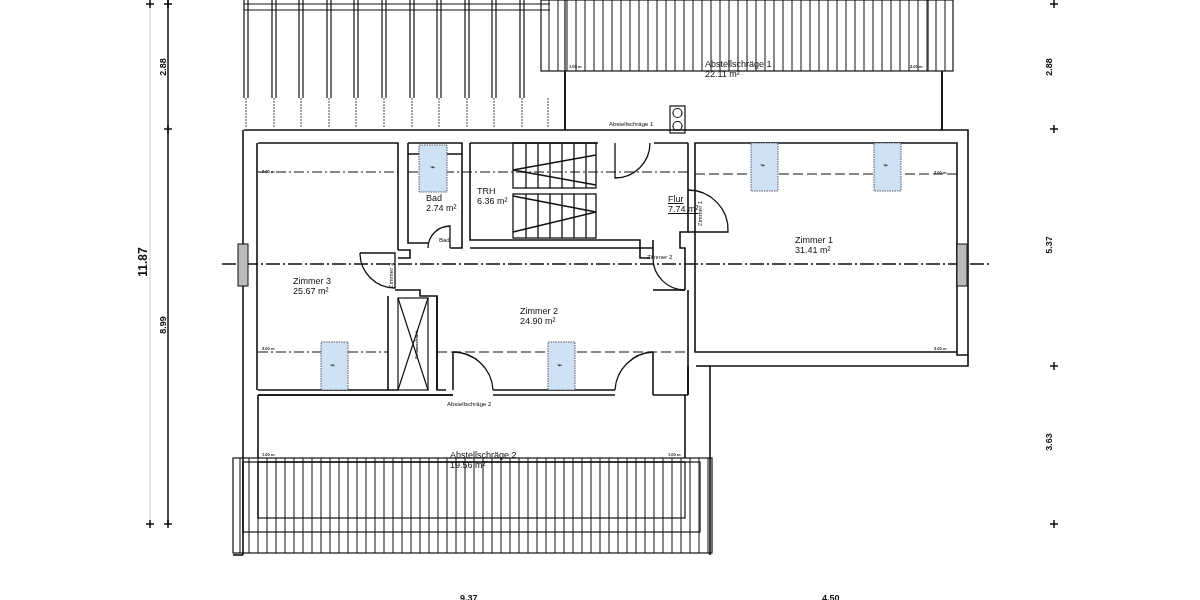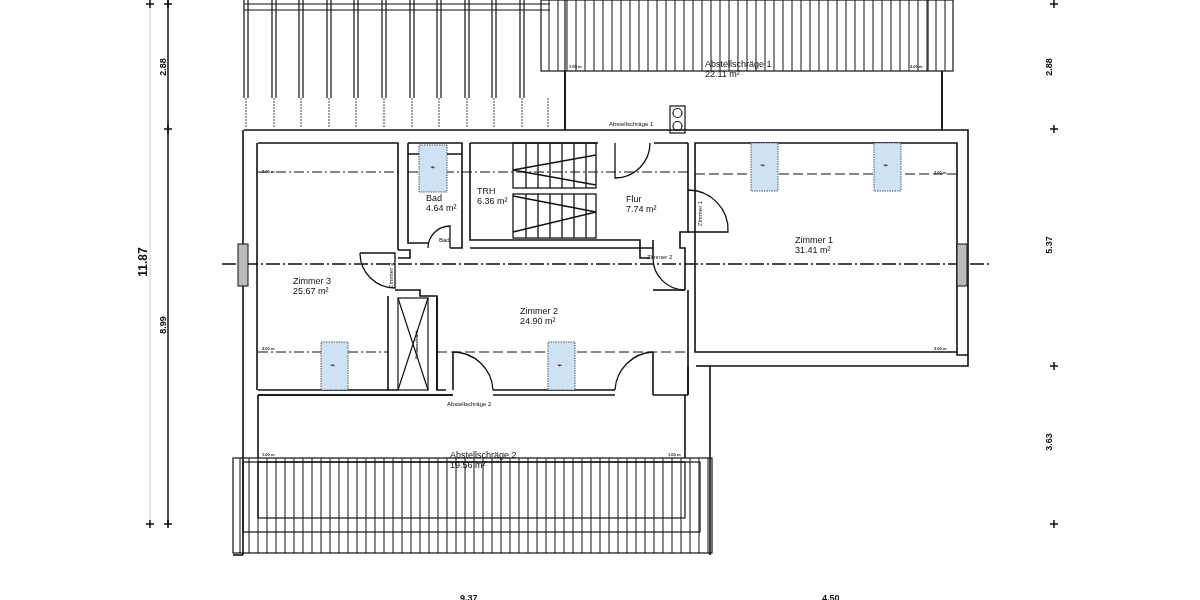--- a/index.html
+++ b/index.html
@@ -286,28 +286,28 @@
   </g>
 </svg>
 
 <div class="lbl" style="left:705px;top:59px;">
   <div>Abstellschräge 1</div>
   <div>22.11 m²</div>
 </div>
 <div class="lbl small" style="left:609px;top:121px;">Abstellschräge 1</div>
 <div class="lbl" style="left:426px;top:193px;">
   <div>Bad</div>
-  <div>4.64 m²</div>
+  <div>2.74 m²</div>
 </div>
 <div class="lbl small" style="left:439px;top:237px;">Bad</div>
 <div class="lbl" style="left:477px;top:186px;">
   <div>TRH</div>
   <div>6.36 m²</div>
 </div>
-<div class="lbl" style="left:626px;top:194px;">
+<div class="lbl" style="left:668px;top:194px;text-decoration:underline;">
   <div>Flur</div>
   <div>7.74 m²</div>
 </div>
 <div class="lbl" style="left:795px;top:235px;">
   <div>Zimmer 1</div>
   <div>31.41 m²</div>
 </div>
 <div class="lbl small vert" style="left:688px;top:210px;">Zimmer 1</div>
 <div class="lbl" style="left:520px;top:306px;">
   <div>Zimmer 2</div>

